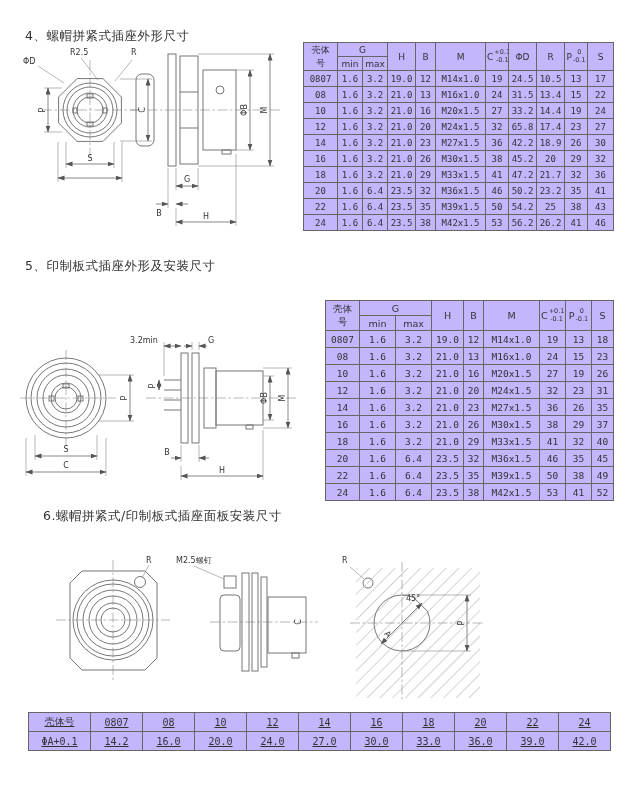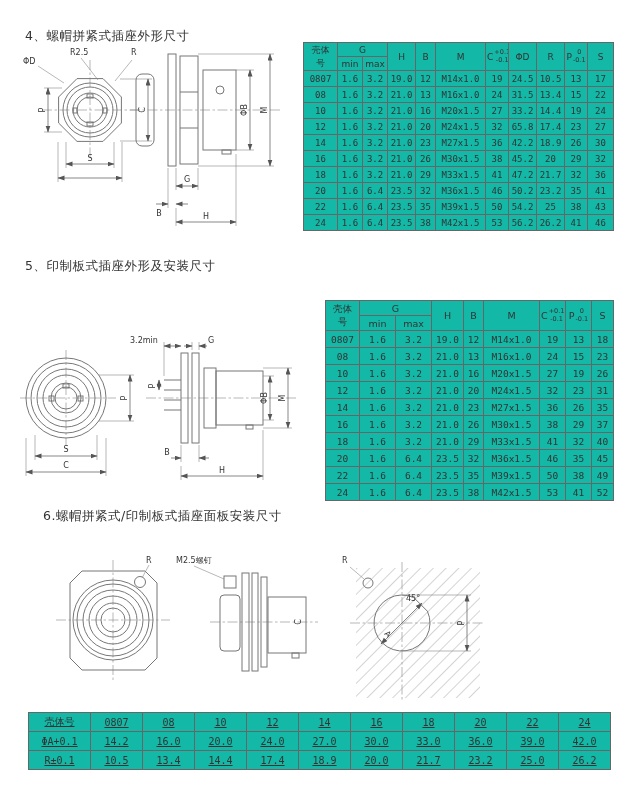--- a/index.html
+++ b/index.html
@@ -1,20 +1,20 @@
 <!DOCTYPE html>
 <html><head>
 <meta charset="utf-8">
 <style>
   * { box-sizing:border-box; margin:0; padding:0; }
   html,body { background:#fff; }
   body { width:617px; height:799px; position:relative; font-family:"DejaVu Sans","Liberation Sans",sans-serif; color:#222; overflow:hidden; }
   .abs { position:absolute; }
   .sec-title { font-size:12.5px; color:#333; letter-spacing:.5px; white-space:nowrap; }
-  table.dim { border-collapse:collapse; table-layout:fixed; background:#14b8a6;
+  table.dim { border-collapse:collapse; table-layout:fixed; background:#c4b5fd;
               font-family:"DejaVu Sans Mono","DejaVu Sans",monospace; color:#333; }
   table.dim th, table.dim td { border:1px solid #666; text-align:center; vertical-align:middle;
               font-weight:normal; padding:0 1px; overflow:hidden; white-space:nowrap; }
   table.dim th { font-family:"DejaVu Sans","Liberation Sans",sans-serif; }
   .t1 { font-size:9px; }   .t1 td { height:16px; }  .t1 thead th { height:14px; }
   .t2 { font-size:9.5px; } .t2 td { height:17px; }  .t2 thead th { height:15px; }
   .t3 { font-size:10px; }  .t3 td { height:19px; }
   .tolwrap { display:inline-flex; align-items:center; gap:1px; justify-content:center; }
   .tolstack { display:inline-flex; flex-direction:column; justify-content:center;
               font-size:6.5px; line-height:1.1; }
@@ -634,27 +634,14 @@
         <td>16.0</td>
         <td>20.0</td>
         <td>24.0</td>
         <td>27.0</td>
         <td>30.0</td>
         <td>33.0</td>
         <td>36.0</td>
         <td>39.0</td>
         <td>42.0</td>
       </tr>
-      <tr>
-        <td>R±0.1</td>
-        <td>10.5</td>
-        <td>13.4</td>
-        <td>14.4</td>
-        <td>17.4</td>
-        <td>18.9</td>
-        <td>20.0</td>
-        <td>21.7</td>
-        <td>23.2</td>
-        <td>25.0</td>
-        <td>26.2</td>
-      </tr>
     </tbody>
 </table>
 
 </body></html>

